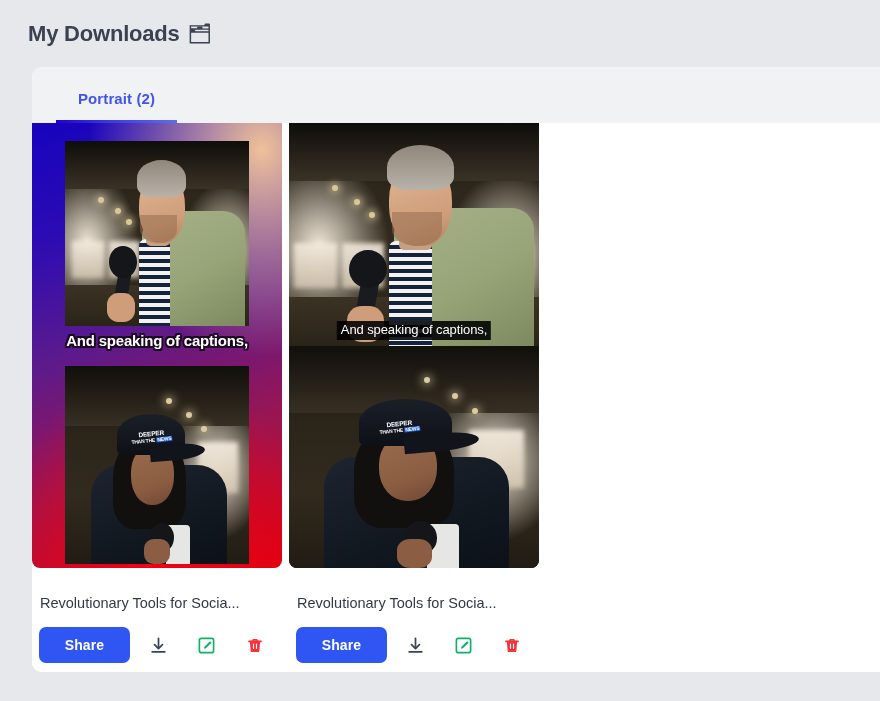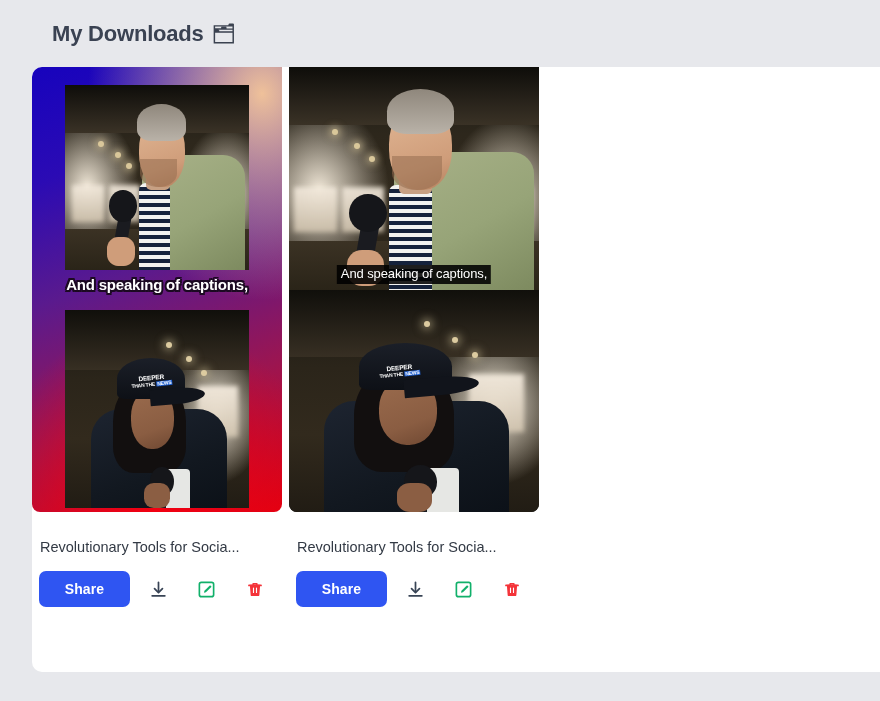--- a/index.html
+++ b/index.html
@@ -23,21 +23,21 @@
     width: 880px;
     height: 701px;
     background: #e7e8ec;
   }
 
   
   .page-header {
     height: 67px;
     display: flex;
     align-items: center;
-    padding-left: 52px;
+    padding-left: 28px;
     background: #e7e8ec;
     text-align: right;
   }
 
   .page-title {
     font-size: 22px;
     font-weight: bold;
     color: #3a4252;
     letter-spacing: -0.2px;
     display: flex;
@@ -410,20 +410,23 @@
 
   <div class="page-header">
     <h1 class="page-title">
       <span>My Downloads</span>
       <span class="title-emoji">🗂</span>
     </h1>
   </div>
 
   <div class="panel">
 
+    <div class="tab-strip">
+      <button class="tab active">Portrait (2)</button>
+    </div>
 
     <div class="card-grid">
 
       <div class="card">
 
         <div class="thumb thumb--framed">
 
           <div class="frame-clip">
             <div class="scene-a">
               <div class="ceil"></div>

